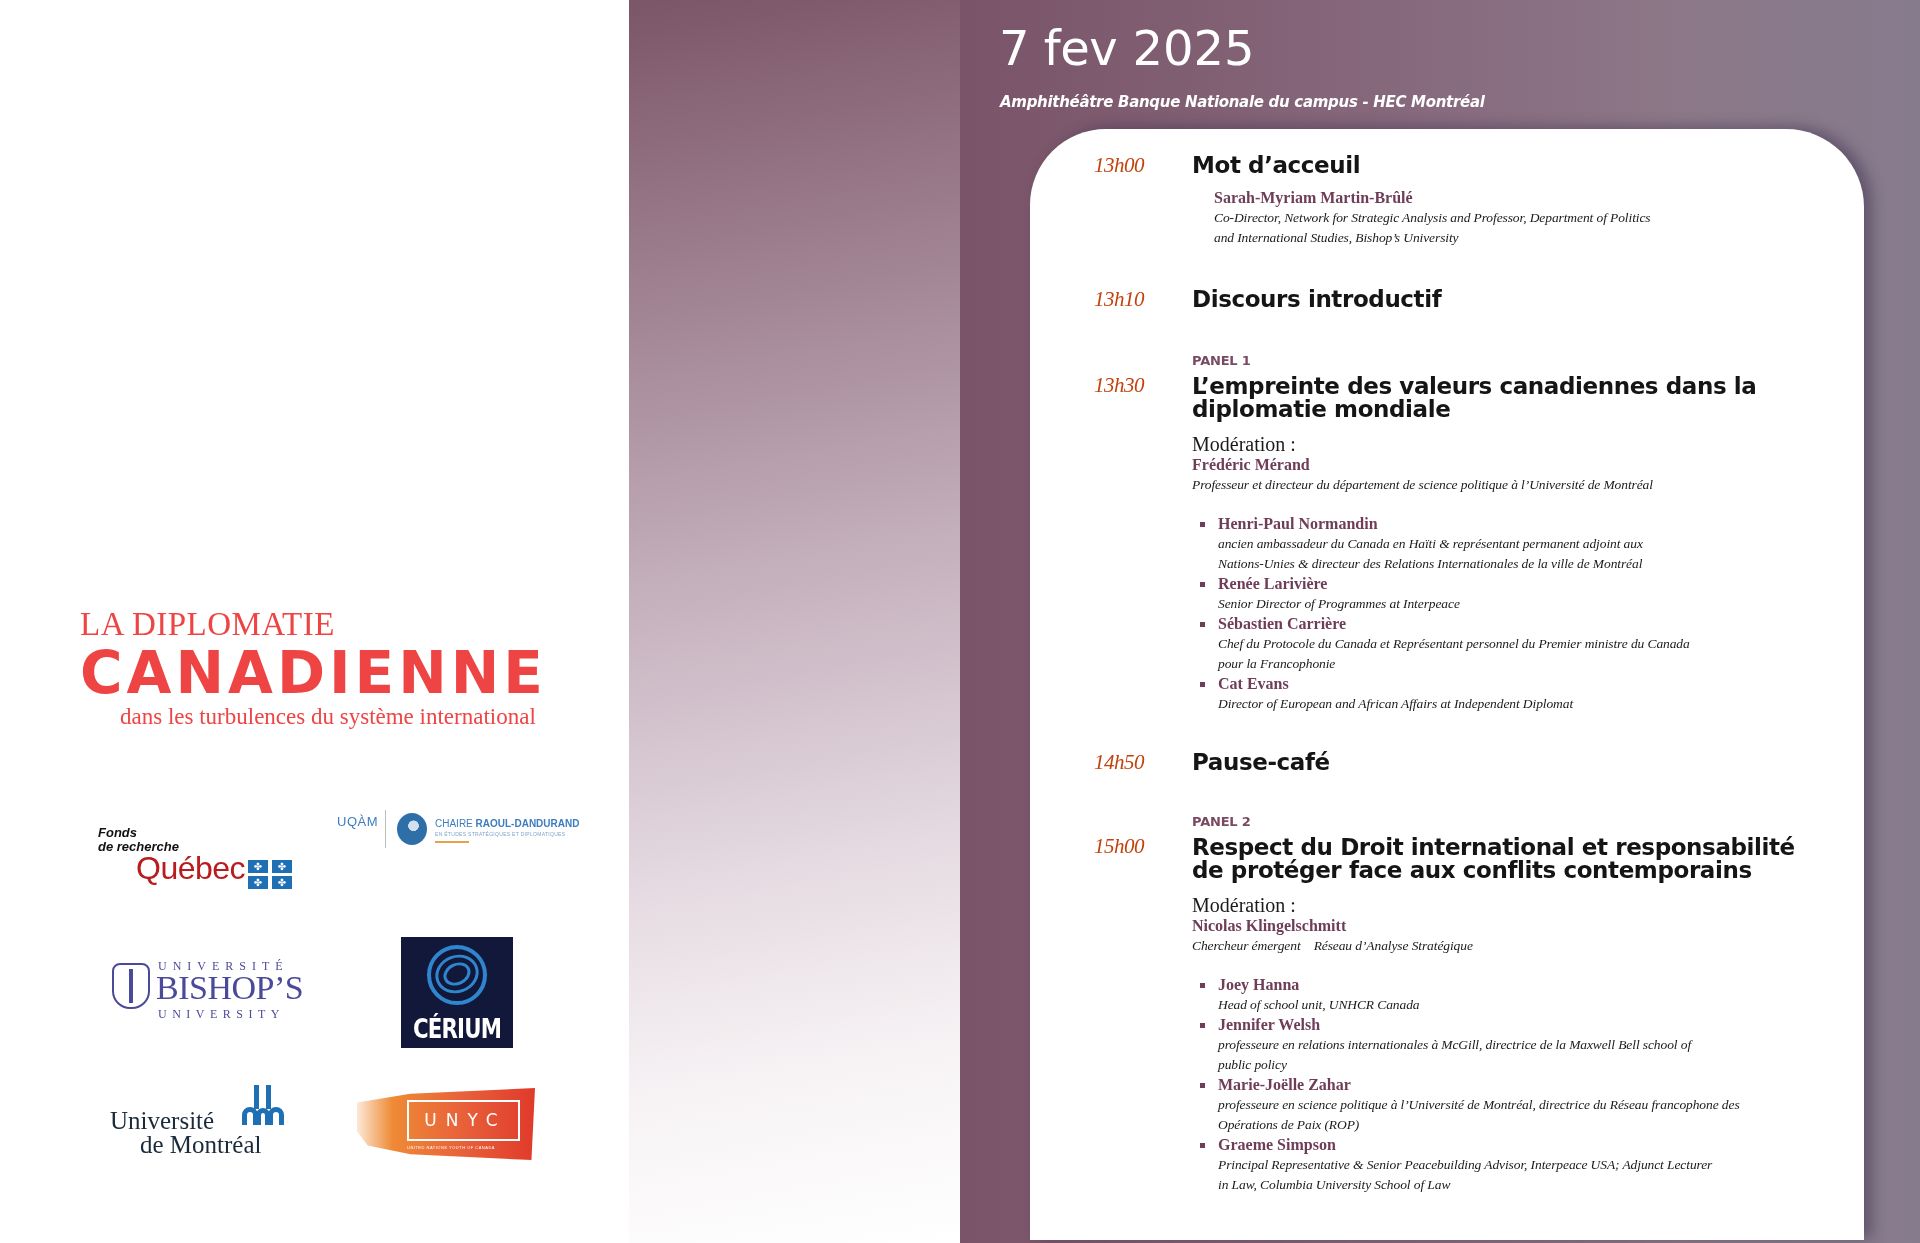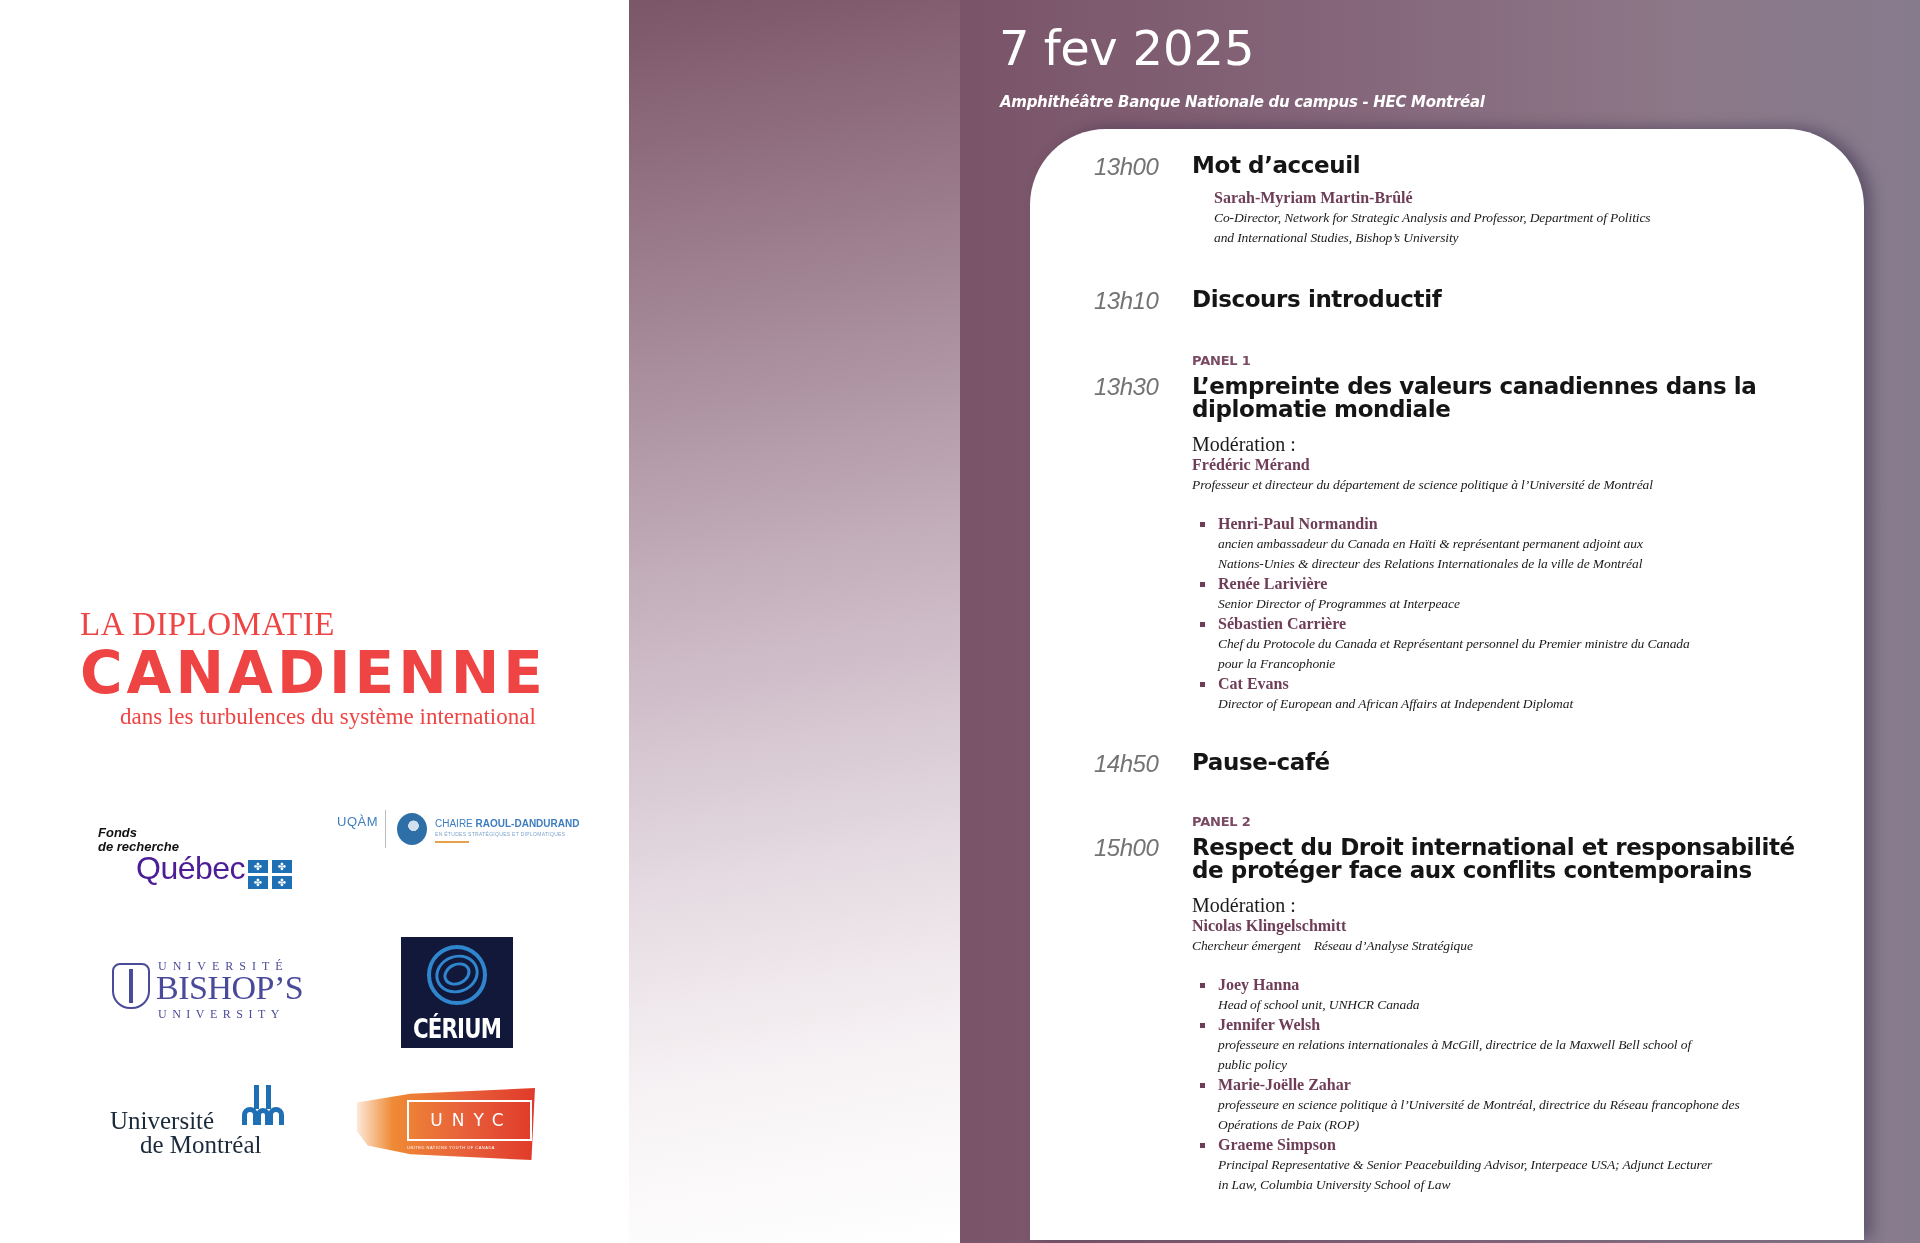--- a/index.html
+++ b/index.html
@@ -19,21 +19,21 @@
   
   .brand { position: absolute; left: 78px; top: 608px; width: 490px; color: #ef4444; }
   .brand-line1 { font-family: "Liberation Serif", serif; font-size: 33px; letter-spacing: 0.5px; line-height: 1; margin-left: 2px; }
   .brand-line2 { font-family: "DejaVu Sans", sans-serif; font-weight: bold; font-size: 58px; letter-spacing: 4px; line-height: 1.05; margin-left: 2px; margin-top: 2px; }
   .brand-line3 { font-family: "Liberation Serif", serif; font-size: 23px; margin-left: 42px; line-height: 1.1; }
 
   
   .logo { position: absolute; }
   .logo-frq { left: 98px; top: 826px; width: 200px; height: 60px; }
   .frq-small { font-family: "Liberation Sans", sans-serif; font-weight: bold; font-style: italic; font-size: 13px; line-height: 14px; color: #111; }
-  .frq-big { font-family: "Liberation Sans", sans-serif; font-size: 32px; color: #4c1d95; position: absolute; left: 38px; top: 24px; letter-spacing: -0.5px; }
+  .frq-big { font-family: "Liberation Sans", sans-serif; font-size: 32px; color: #b91c1c; position: absolute; left: 38px; top: 24px; letter-spacing: -0.5px; }
   .fleur-grid { position: absolute; left: 150px; top: 34px; display: grid; grid-template-columns: 20px 20px; gap: 3px 4px; }
   .fleur { width: 20px; height: 13px; background: #1f6fb5; color: #fff; font-size: 10px; line-height: 13px; text-align: center; }
 
   .logo-uqam { left: 337px; top: 810px; width: 230px; height: 40px; }
   .uqam-text { position: absolute; left: 0; top: 4px; font-family: "Liberation Sans", sans-serif; font-size: 13px; color: #3d7dbf; letter-spacing: 0.5px; }
   .uqam-divider { position: absolute; left: 48px; top: 0; width: 1px; height: 38px; background: #bbb; }
   .uqam-portrait { position: absolute; left: 60px; top: 3px; width: 30px; height: 32px; border-radius: 50%; background: radial-gradient(circle at 55% 40%, #d0e0ee 0 20%, #2f6fa8 22% 100%); }
   .uqam-chair { position: absolute; left: 98px; top: 8px; font-family: "Liberation Sans", sans-serif; font-size: 10px; color: #3d7dbf; white-space: nowrap; }
   .uqam-chair b { font-weight: bold; }
   .uqam-sub { position: absolute; left: 98px; top: 21px; font-size: 5px; color: #7aa4cc; letter-spacing: 0.3px; white-space: nowrap; }
@@ -49,38 +49,38 @@
   .logo-cerium { left: 401px; top: 937px; width: 112px; height: 111px; background: #12183a; }
   .cerium-ring { position: absolute; border: 4px solid #2f86cf; border-radius: 50%; }
   .cerium-text { position: absolute; left: 0; right: 0; bottom: 4px; text-align: center; font-family: "DejaVu Sans", sans-serif; font-weight: bold; font-size: 26px; color: #fff; letter-spacing: -1px; transform: scaleX(0.82); }
 
   .logo-udem { left: 110px; top: 1082px; width: 180px; height: 70px; color: #1b2a3a; }
   .udem-text { position: absolute; font-family: "Liberation Serif", serif; font-size: 25px; line-height: 1; white-space: nowrap; }
   .udem-mark { position: absolute; left: 130px; top: 3px; width: 46px; height: 40px; }
 
   .logo-unyc { left: 357px; top: 1088px; width: 178px; height: 72px; }
   .unyc-brush { position: absolute; left: 0; top: 0; width: 178px; height: 72px; background: linear-gradient(90deg, rgba(240,140,50,0.2) 0%, #ef8a35 20%, #e8603a 60%, #e03a2a 100%); clip-path: polygon(0 20%, 30% 8%, 100% 0, 98% 100%, 30% 92%, 6% 80%, 0 60%); }
-  .unyc-box { position: absolute; left: 50px; top: 12px; width: 125px; height: 41px; border: 2px solid #fff; color: #fff; font-family: "DejaVu Sans", sans-serif; font-size: 17px; letter-spacing: 9px; text-align: center; line-height: 37px; padding-left: 4px; }
+  .unyc-box { position: absolute; left: 50px; top: 12px; width: 113px; height: 41px; border: 2px solid #fff; color: #fff; font-family: "DejaVu Sans", sans-serif; font-size: 17px; letter-spacing: 9px; text-align: center; line-height: 37px; padding-left: 4px; }
   .unyc-sub { position: absolute; left: 50px; top: 57px; font-size: 4px; color: #fff; letter-spacing: 0.5px; white-space: nowrap; }
 
   
   .date-title { position: absolute; left: 999px; top: 24px; color: #ffffff; font-family: "DejaVu Sans", sans-serif; font-size: 48px; line-height: 1; white-space: nowrap; }
   .date-title .bold { font-weight: normal; letter-spacing: -0.5px; }
   .date-title .light { font-weight: normal; letter-spacing: 0px; }
   .venue { position: absolute; left: 1000px; top: 93px; color: #ffffff; font-family: "DejaVu Sans", sans-serif; font-weight: bold; font-style: italic; font-size: 15px; letter-spacing: -0.3px; white-space: nowrap; }
 
   
   .card {
     position: absolute; left: 1030px; top: 129px; width: 834px; height: 1111px;
     background: #ffffff; border-radius: 76px 78px 0 0;
     box-shadow: 8px -2px 14px rgba(50,40,70,0.45);
   }
 
   .row { position: absolute; left: 0; right: 0; }
-  .time { position: absolute; left: 64px; font-family: Liberation Sans, sans-serif; font-style: italic; font-size: 24px; color: #737373; letter-spacing: -0.5px; }
+  .time { position: absolute; left: 64px; font-family: Liberation Serif, serif; font-style: italic; font-size: 21px; color: #c2410c; letter-spacing: -0.5px; }
   .title { position: absolute; left: 162px; font-family: "DejaVu Sans", sans-serif; font-weight: bold; font-size: 23px; color: #151515; line-height: 23px; letter-spacing: -0.4px; width: 640px; }
   .panel-label { position: absolute; left: 162px; font-family: "DejaVu Sans", sans-serif; font-weight: bold; font-size: 13px; color: #7a4a62; letter-spacing: -0.2px; }
 
   .person-name { font-family: "Liberation Serif", serif; font-weight: bold; font-size: 16px; color: #6e3d57; line-height: 20px; }
   .person-desc { font-family: "Liberation Serif", serif; font-style: italic; font-size: 13.5px; color: #1a1a1a; line-height: 20px; letter-spacing: -0.1px; }
   .mod-label { font-family: "Liberation Serif", serif; font-size: 20px; color: #1a1a1a; line-height: 22px; }
 
   .block { position: absolute; }
   .speaker-list { position: absolute; left: 170px; list-style: none; }
   .speaker { position: relative; padding-left: 18px; }

